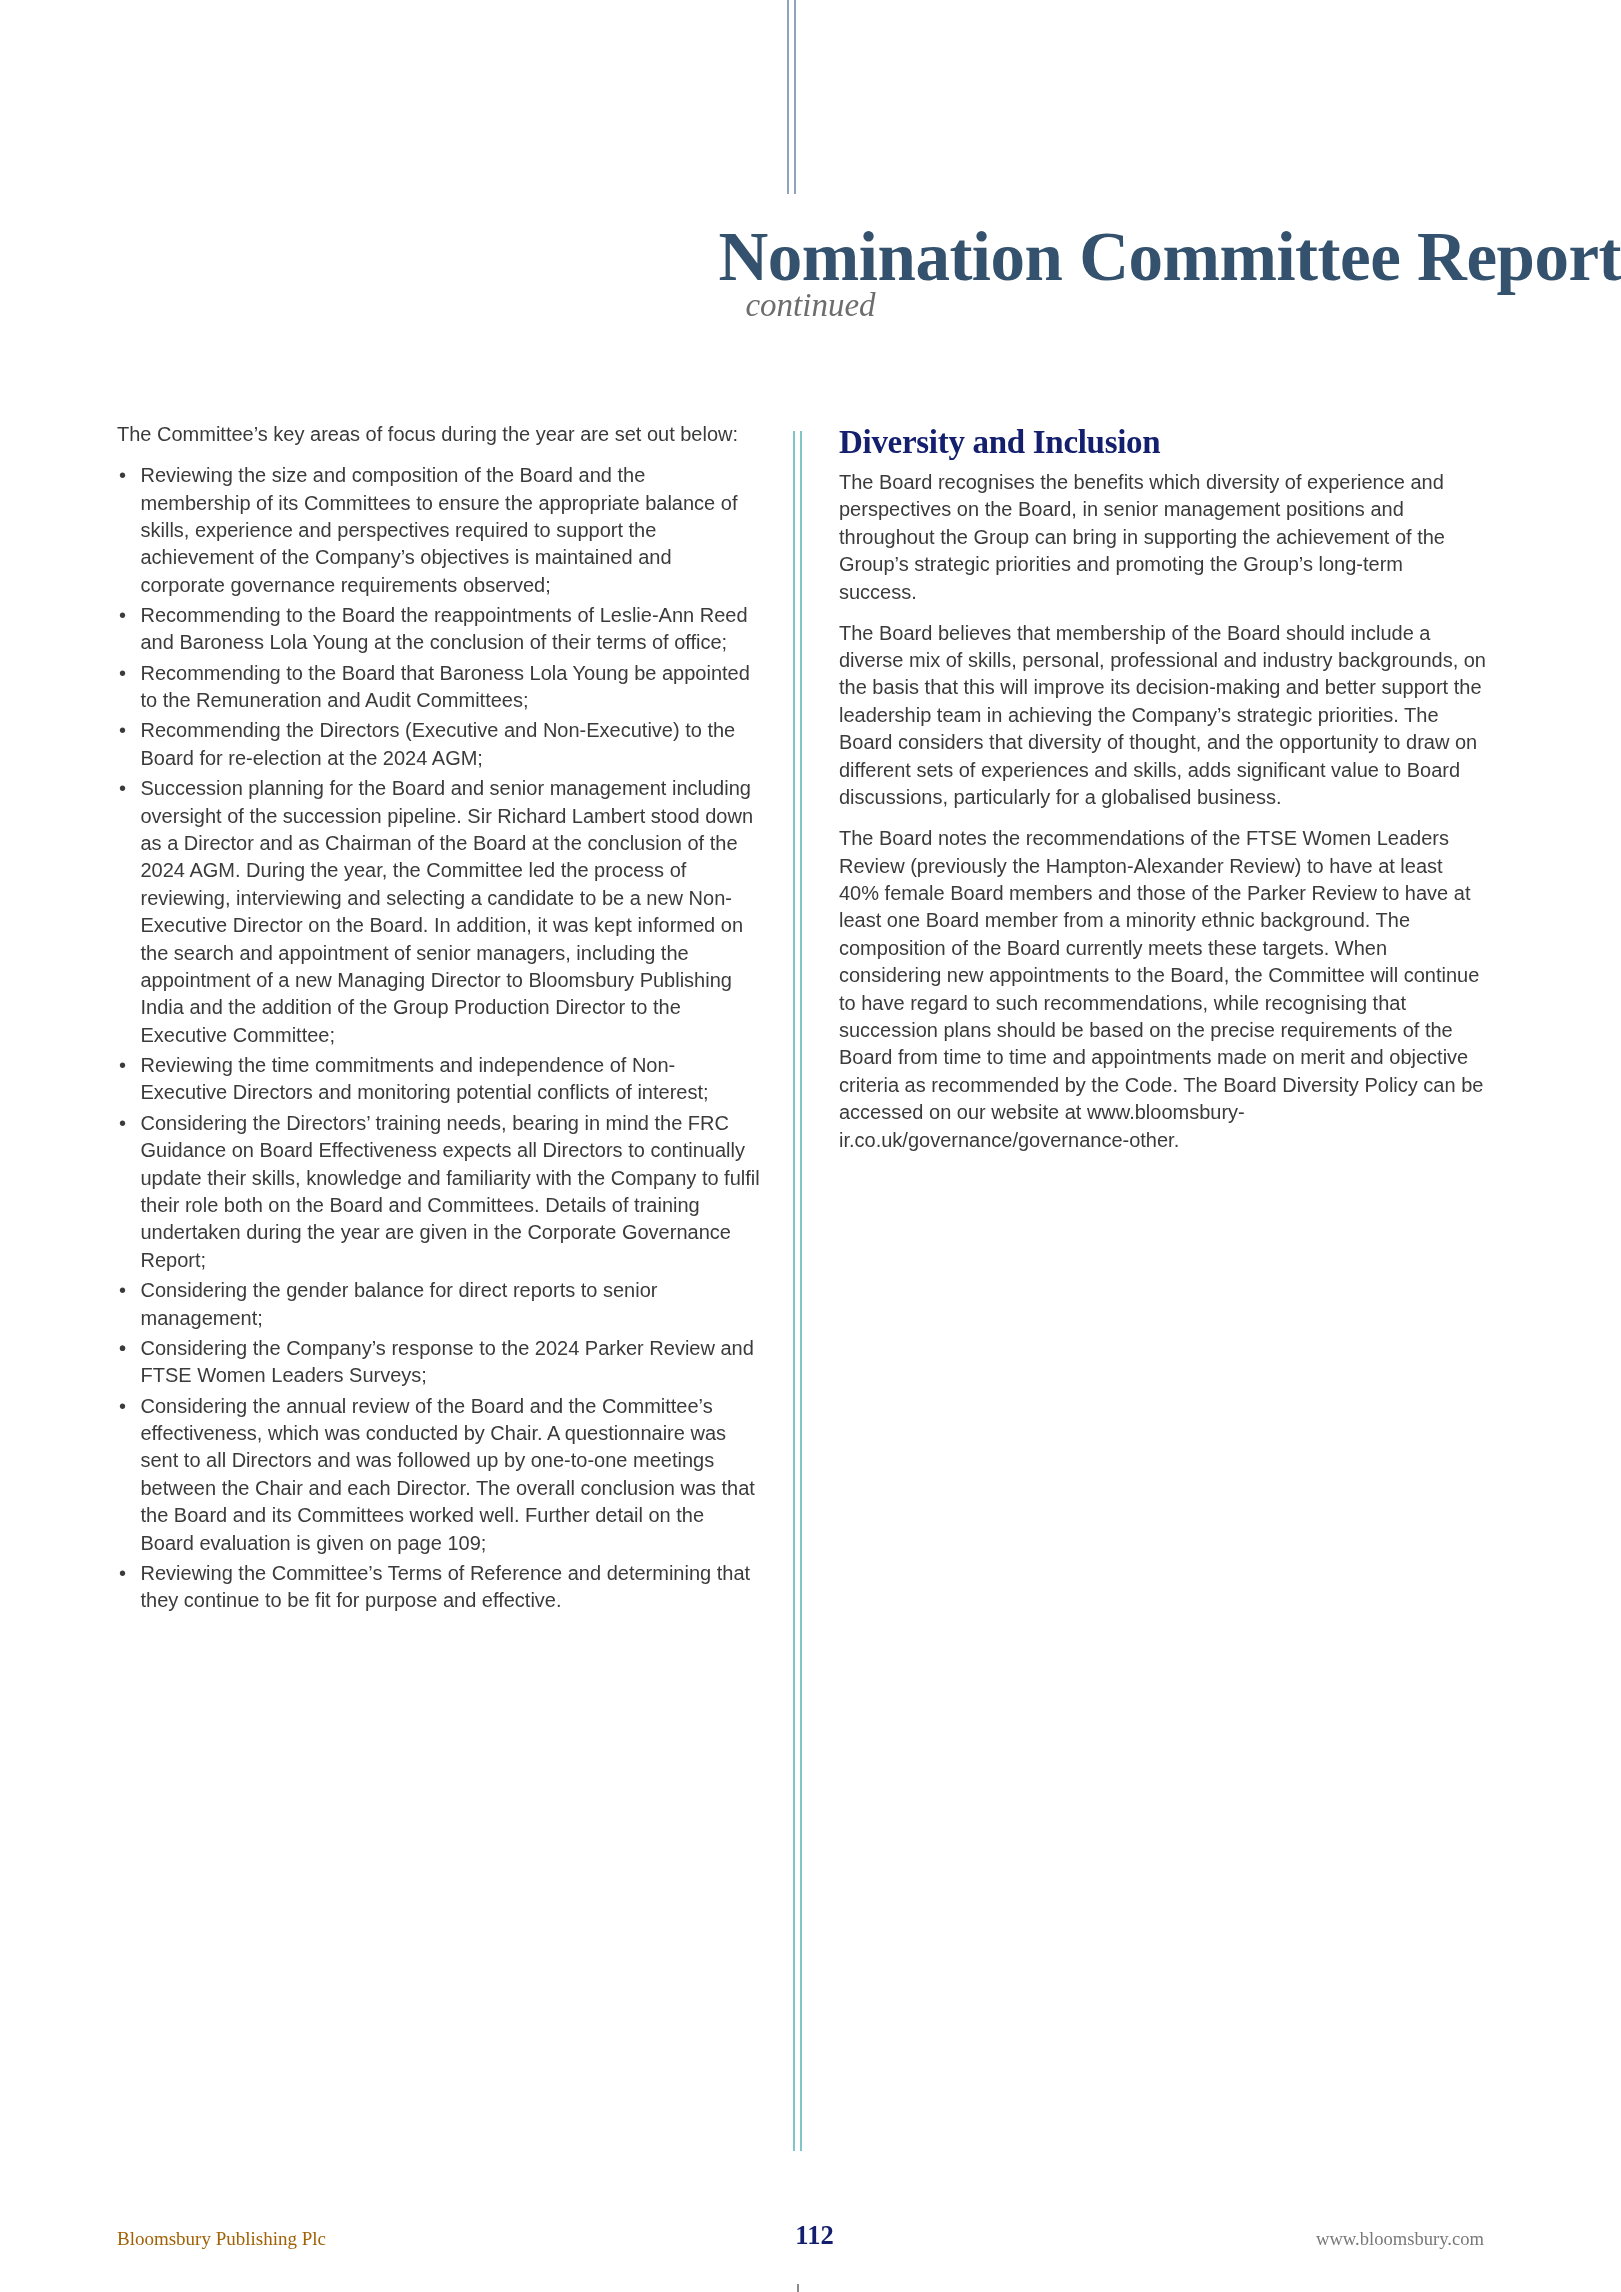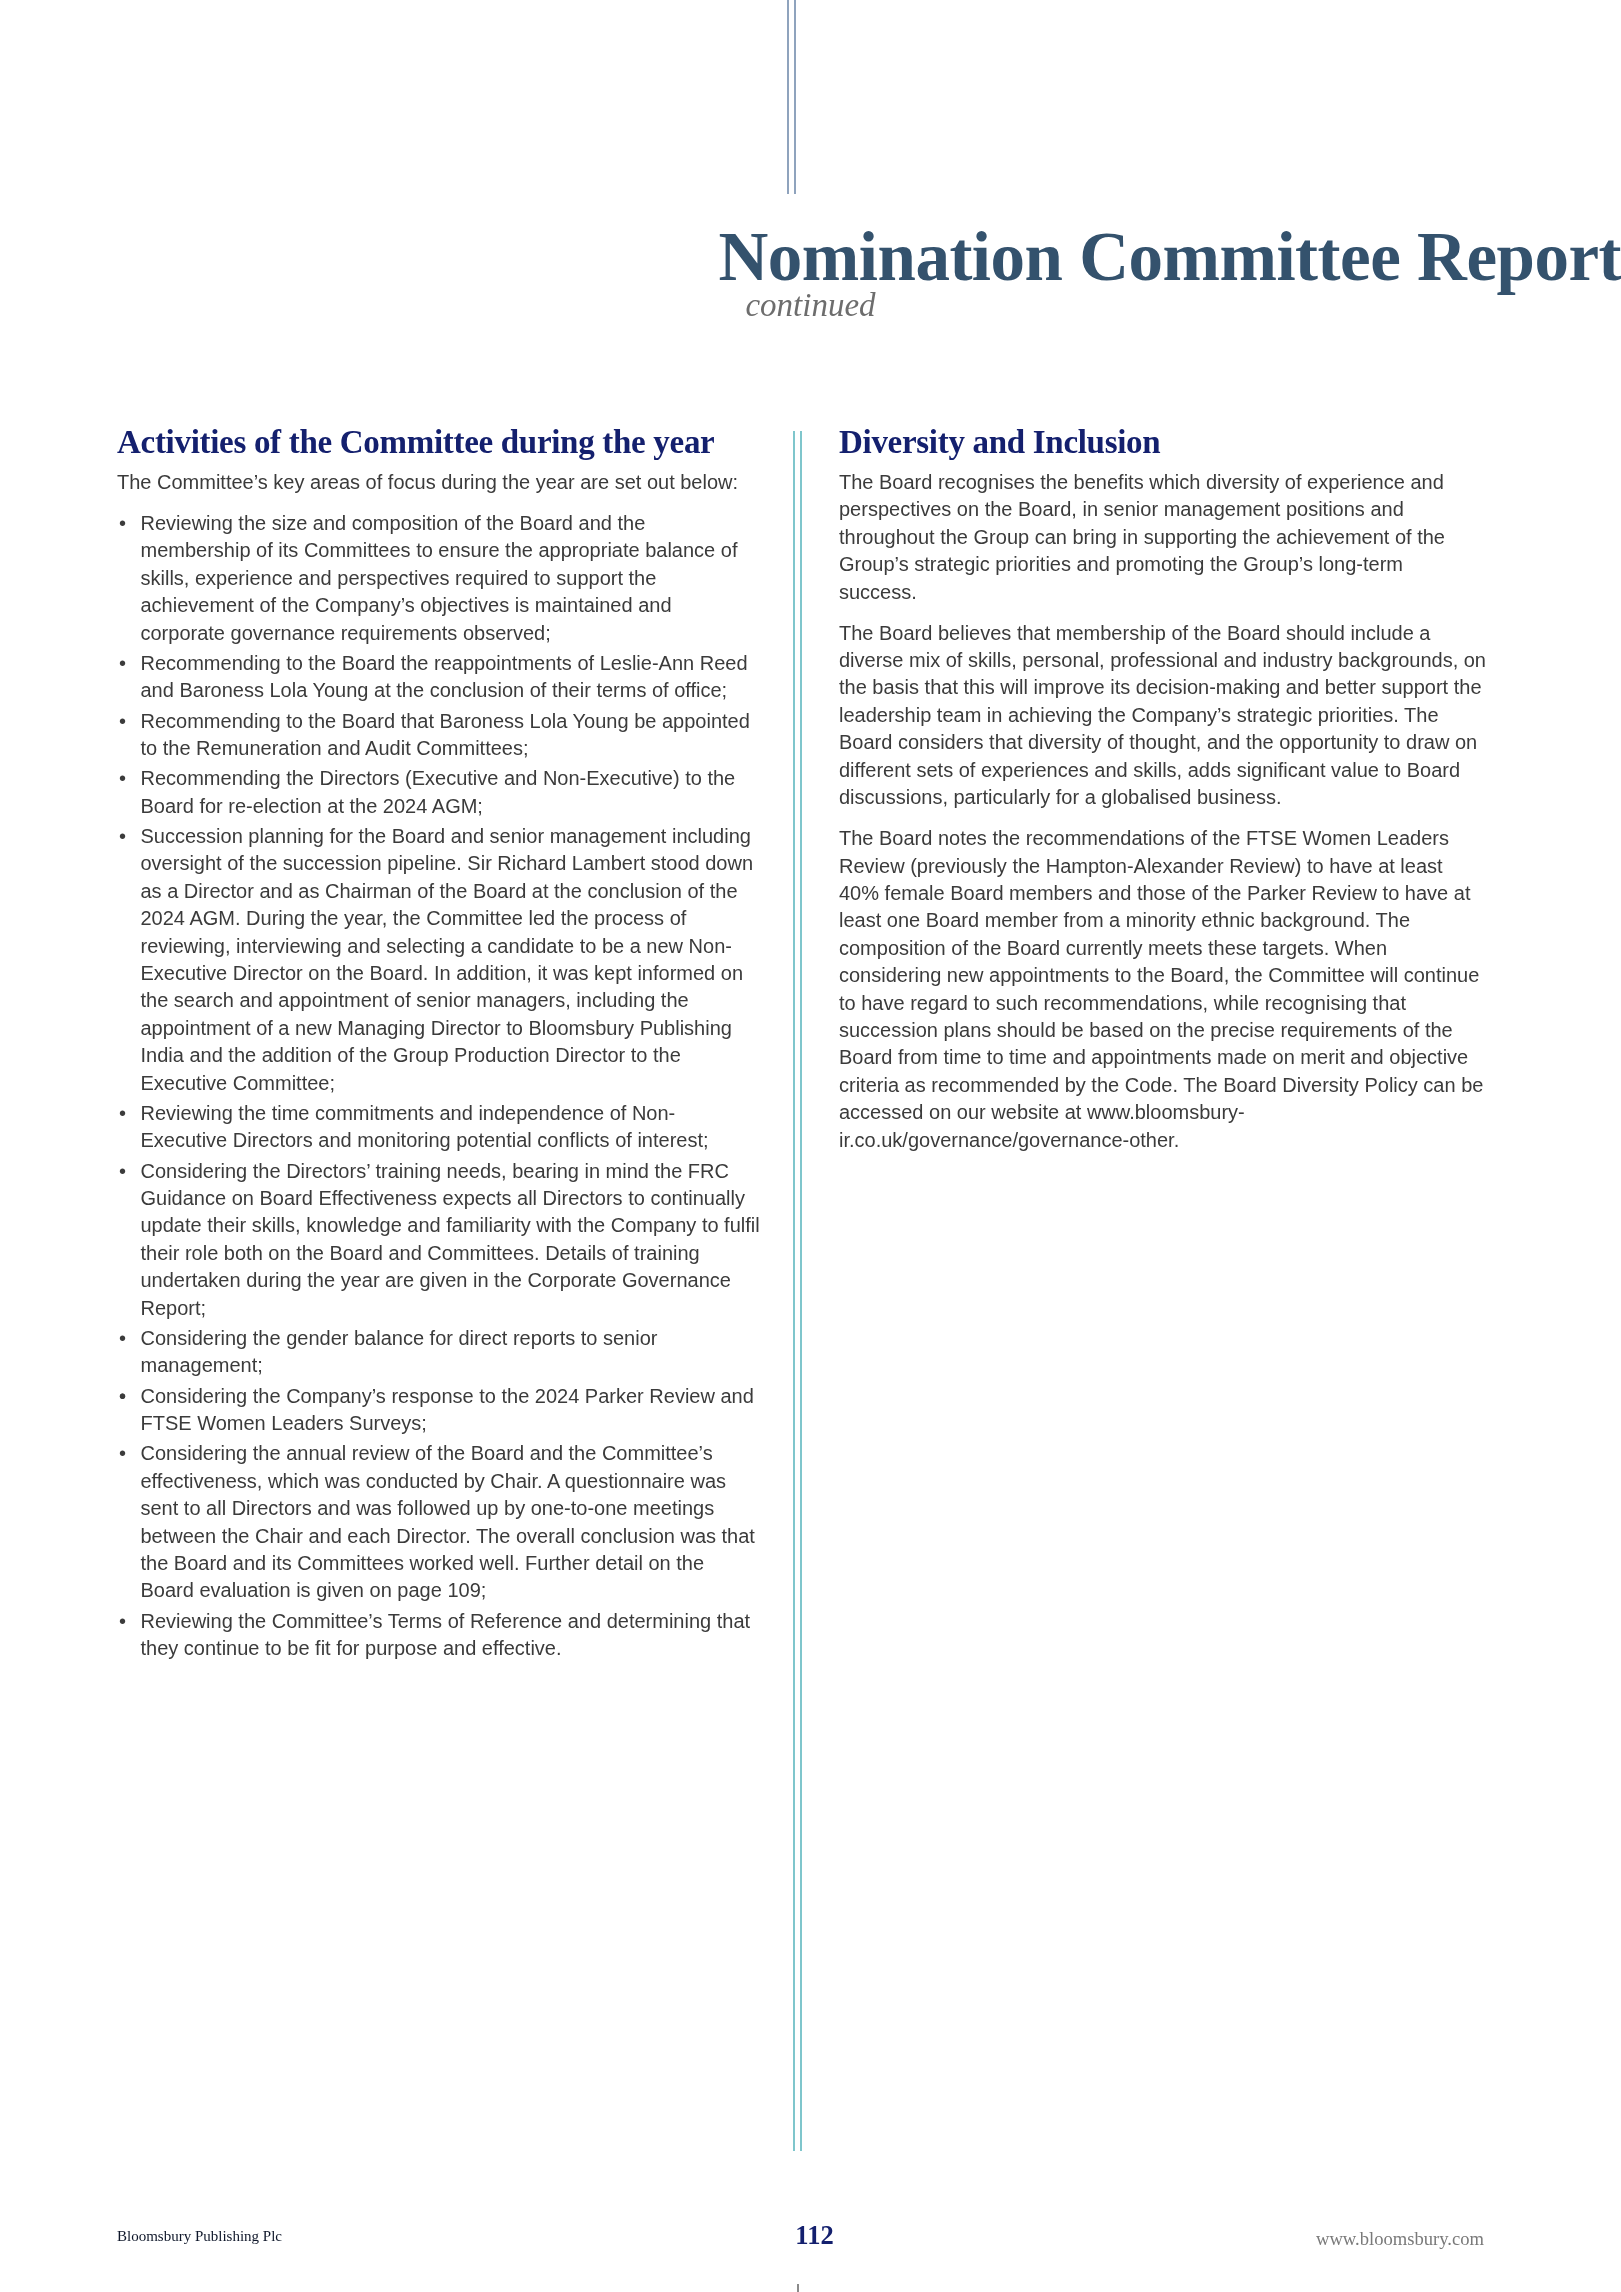--- a/index.html
+++ b/index.html
@@ -27,21 +27,21 @@
   .col.right { left: 839px; width: 647px; }
 
   h2 { font-family: "Liberation Serif", "DejaVu Serif", serif; font-weight: bold; color: #14206e;
     font-size: 33px; line-height: 42px; margin: 0 0 5.9px 0; letter-spacing: -0.3px; }
   p { margin: 0 0 13.7px 0; }
   ul { list-style: none; margin: 0; padding: 0; }
   li { position: relative; padding-left: 23.5px; margin-bottom: 2.9px; }
   li .bullet { position: absolute; left: 2px; top: 0; color: #3b3b3b; }
 
   .footer-left { position: absolute; left: 117px; top: 2228px; font-family: "Liberation Serif", serif;
-    font-size: 15px; color: #0f172a; }
+    font-size: 19px; color: #a16207; }
   .footer-page { position: absolute; left: 0; right: 0; top: 2220px; text-align: center;
     font-family: "Liberation Serif", serif; font-weight: bold; font-size: 26.5px; color: #14206e; padding-left: 8px; }
   .footer-right { position: absolute; right: 137px; top: 2228px; font-family: Liberation Serif, serif;
     font-size: 18.6px; color: #7a7a7a; }
   .bottom-rule { position: absolute; left: 797px; top: 2284px; width: 2px; height: 8.8px; background: #8a8a8a; }
 </style>
 </head>
 <body>
 
 <div class="top-rule">
@@ -51,21 +51,20 @@
 
 <div class="title">Nomination Committee Report</div>
 <div class="subtitle">continued</div>
 
 <div class="col-rule">
   <span class="l"></span>
     <span class="r"></span>
 </div>
 
 <div class="col left">
-  <h2>Activities of the Committee during the year</h2>
   <p>The Committee’s key areas of focus during the year are set out below:</p>
   <ul>
     <li><span class="bullet">•</span><span>Reviewing the size and composition of the Board and the membership of its Committees to ensure the appropriate balance of skills, experience and perspectives required to support the achievement of the Company’s objectives is maintained and corporate governance requirements observed;</span></li>
     <li><span class="bullet">•</span><span>Recommending to the Board the reappointments of Leslie-Ann Reed and Baroness Lola Young at the conclusion of their terms of office;</span></li>
     <li><span class="bullet">•</span><span>Recommending to the Board that Baroness Lola Young be appointed to the Remuneration and Audit Committees;</span></li>
     <li><span class="bullet">•</span><span>Recommending the Directors (Executive and Non-Executive) to the Board for re-election at the 2024 AGM;</span></li>
     <li><span class="bullet">•</span><span>Succession planning for the Board and senior management including oversight of the succession pipeline. Sir Richard Lambert stood down as a Director and as Chairman of the Board at the conclusion of the 2024 AGM. During the year, the Committee led the process of reviewing, interviewing and selecting a candidate to be a new Non-Executive Director on the Board. In addition, it was kept informed on the search and appointment of senior managers, including the appointment of a new Managing Director to Bloomsbury Publishing India and the addition of the Group Production Director to the Executive Committee;</span></li>
     <li><span class="bullet">•</span><span>Reviewing the time commitments and independence of Non-Executive Directors and monitoring potential conflicts of interest;</span></li>
     <li><span class="bullet">•</span><span>Considering the Directors’ training needs, bearing in mind the FRC Guidance on Board Effectiveness expects all Directors to continually update their skills, knowledge and familiarity with the Company to fulfil their role both on the Board and Committees. Details of training undertaken during the year are given in the Corporate Governance Report;</span></li>
     <li><span class="bullet">•</span><span>Considering the gender balance for direct reports to senior management;</span></li>

